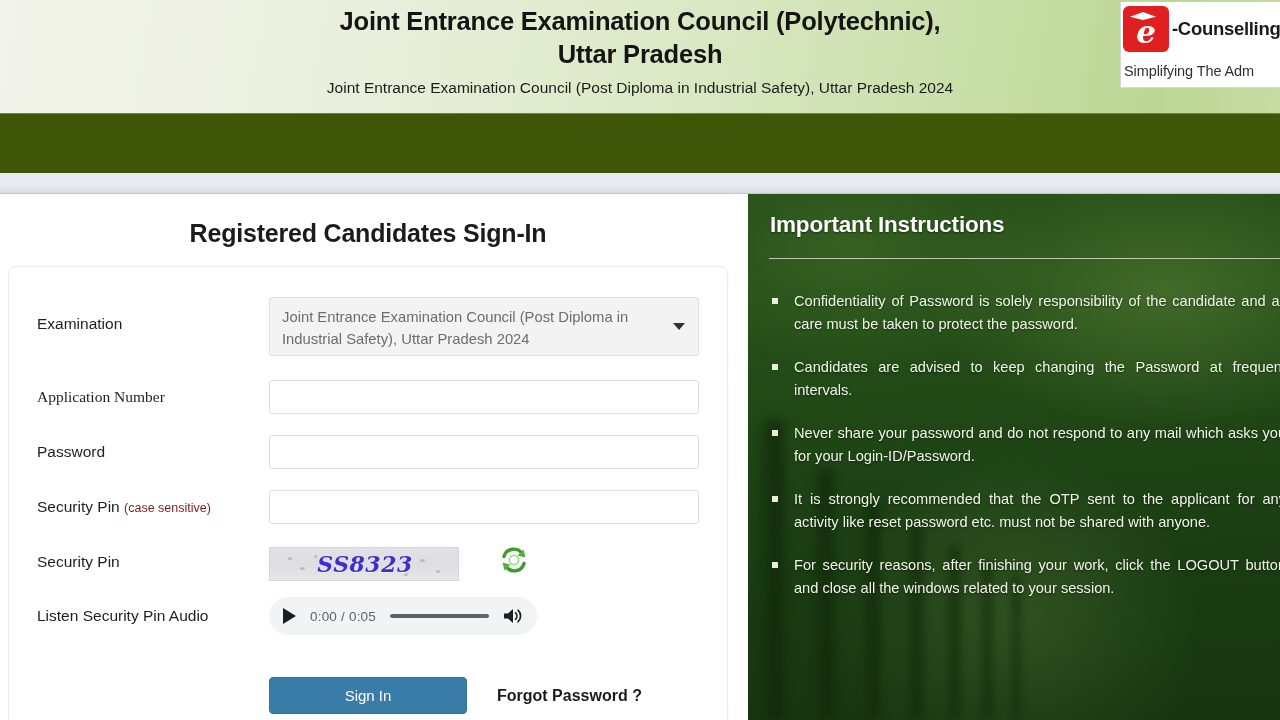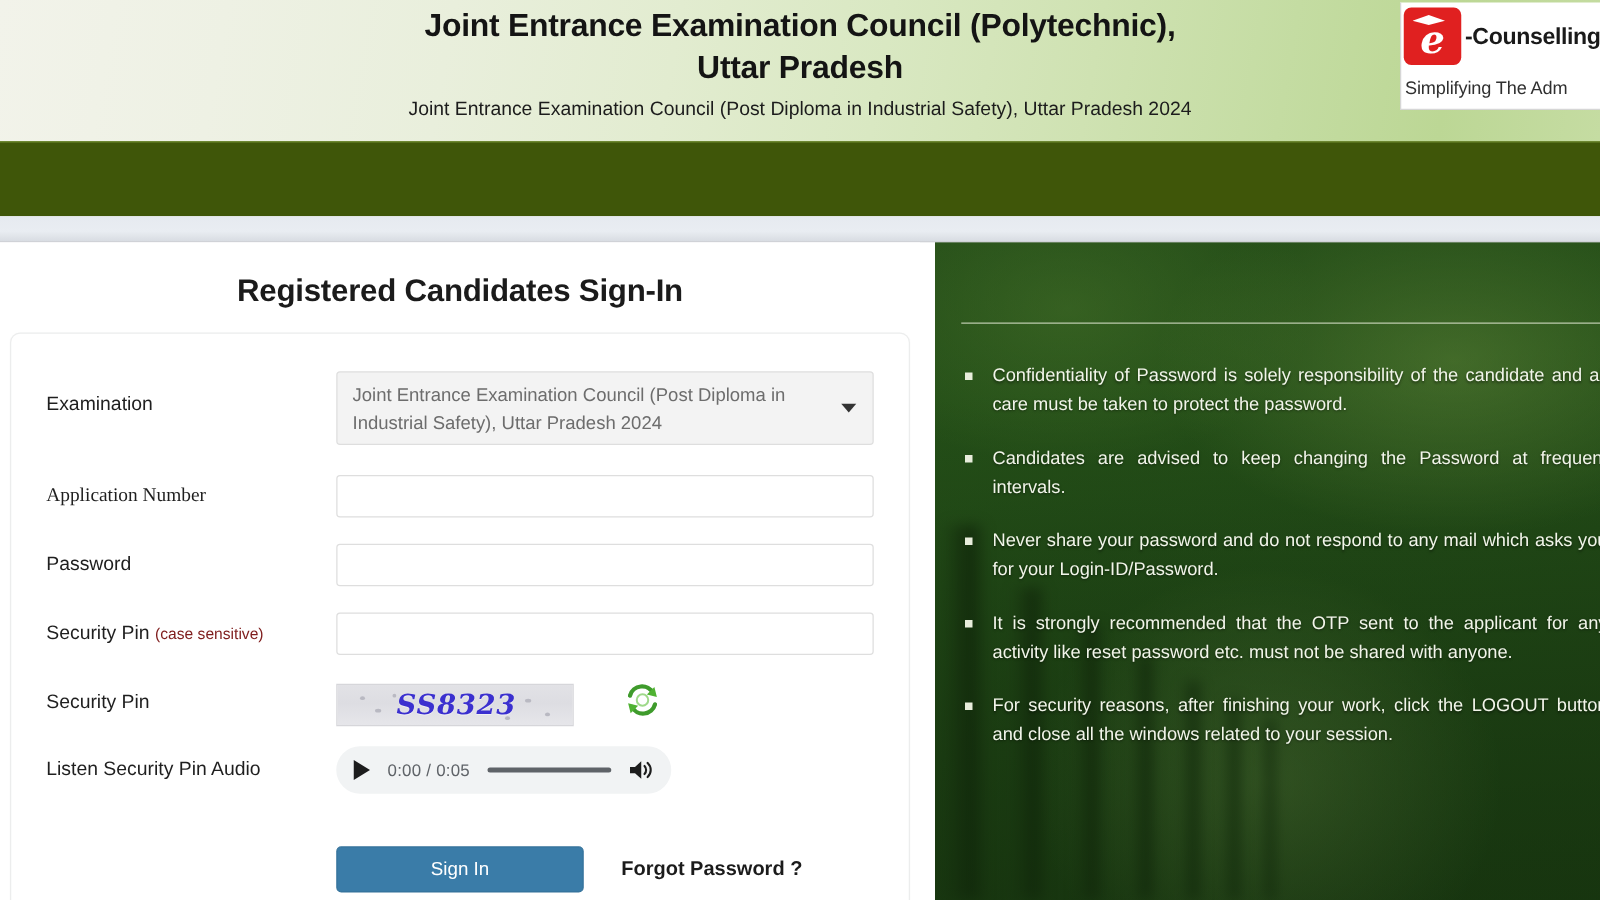--- a/index.html
+++ b/index.html
@@ -372,20 +372,21 @@
         <div class="trunk" style="left:62px; width:26px; height:250px;"></div>
         <div class="trunk" style="left:112px;width:22px; height:220px;"></div>
         <div class="trunk" style="left:158px;width:18px; height:195px;"></div>
         <div class="trunk" style="left:198px;width:15px; height:175px;"></div>
         <div class="trunk" style="left:232px;width:13px; height:160px;"></div>
         <div class="trunk" style="left:262px;width:11px; height:145px;"></div>
         <div class="instr-overlay"></div>
       </div>
 
       <div class="instr-content">
+        <div class="instr-title">Important Instructions</div>
         <div class="instr-rule"></div>
         <div class="instr-list">
           <div class="instr-item">
             <span class="bullet"></span>
             <span>Confidentiality of Password is solely responsibility of the candidate and all care must be taken to protect the password.</span>
           </div>
           <div class="instr-item">
             <span class="bullet"></span>
             <span>Candidates are advised to keep changing the Password at frequent intervals.</span>
           </div>

